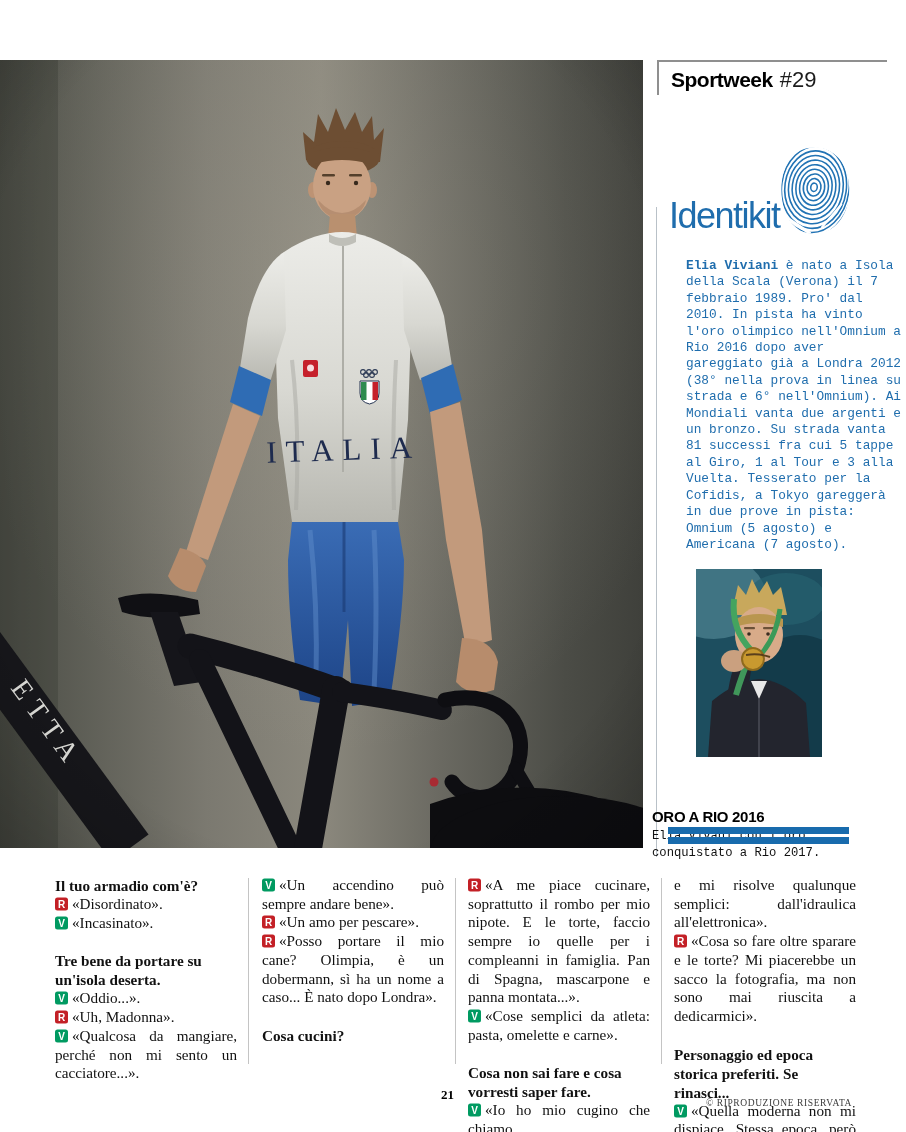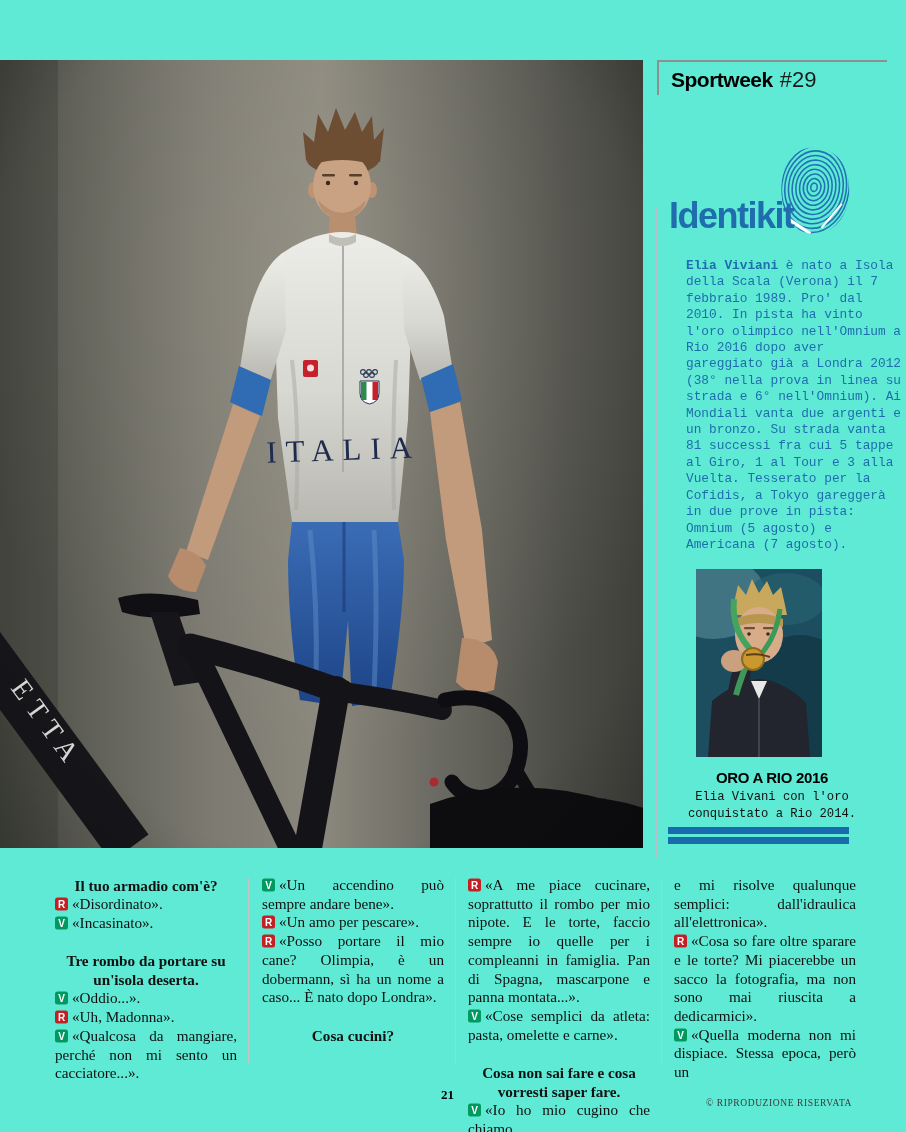--- a/index.html
+++ b/index.html
@@ -1,54 +1,54 @@
 <!DOCTYPE html>
 <html lang="it" style="--blue: #1f6dad; --bar: #186bad; --red: #c32026; --green: #009a61;"><head>
 <meta charset="utf-8">
 <style>
   html,body{margin:0;padding:0;background:#e9e9e9;}
-  .page{position:relative;width:906px;height:1132px;background:#5eead4;overflow:hidden;
+  .page{position:relative;width:906px;height:1132px;background:#ffffff;overflow:hidden;
         font-family:"Liberation Serif",serif;margin:0 auto;}
 
   
   .main-photo{position:absolute;left:0;top:60px;width:643px;height:788px;display:block;}
 
   
   .hdr-rule{position:absolute;left:657px;top:60px;width:230px;height:2px;background:#8f8f8f;}
   .hdr-tick{position:absolute;left:657px;top:60px;width:2px;height:35px;background:#8f8f8f;}
   .masthead{position:absolute;left:671px;top:67px;font-family:"Liberation Sans",sans-serif;white-space:nowrap;}
   .masthead .sw{font-weight:bold;font-size:21px;letter-spacing:-0.5px;color:#000;}
   .masthead .issue{font-size:22px;color:#1c1c1c;margin-left:7px;font-weight:normal;}
 
   
   .fingerprint{position:absolute;left:777px;top:145px;width:74px;height:92px;}
   .identikit-title{position:absolute;left:669px;top:195px;font-family:"Liberation Sans",sans-serif;
-        font-weight:bold;font-size:36px;color:var(--blue);letter-spacing:-1.5px;}
+        font-weight:normal;font-size:36px;color:var(--blue);letter-spacing:-1.5px;}
   .side-rule{position:absolute;left:656px;top:207px;width:1px;height:650px;background:#b9c1c8;}
   .identikit-text{position:absolute;left:670px;top:242px;width:222px;margin:16px;
         font-family:"Liberation Mono",monospace;font-size:12.8px;line-height:16.4px;color:var(--blue);}
   .identikit-text b{font-weight:bold;}
 
   
   .medal-photo{position:absolute;left:696px;top:569px;width:126px;height:188px;display:block;}
-  .medal-caption{position:absolute;left:652px;top:769px;width:240px;text-align:center;}
+  .medal-caption{position:absolute;left:652px;top:808px;width:240px;}
   .cap-title{font-family:"Liberation Sans",sans-serif;font-weight:bold;font-size:15px;color:#000;letter-spacing:-0.3px;}
   .cap-text{font-family:"Liberation Mono",monospace;font-size:12.2px;line-height:16.5px;color:#111;margin-top:3px;}
   .bar{position:absolute;left:668px;width:181px;height:7px;background:var(--bar);}
   .bar1{top:827px;}.bar2{top:837px;}
 
   
   .col-rule{position:absolute;top:878px;width:1px;height:186px;background:#c4c4c4;}
   .col-rule.r1{left:248px;}.col-rule.r2{left:455px;}.col-rule.r3{left:661px;}
   .col{position:absolute;top:876px;width:182px;font-size:15.2px;line-height:18.7px;color:#111;
        text-align:justify;}
   .col.c1{left:55px;}.col.c2{left:262px;}.col.c3{left:468px;}.col.c4{left:674px;}
   .col p{margin:0;}
   .col .a{hyphens:auto;-webkit-hyphens:auto;}
-  .col .q{font-weight:bold;text-align:center;line-height:19px;hyphens:auto;-webkit-hyphens:auto;}
+  .col .q{font-weight:bold;text-align:left;line-height:19px;hyphens:auto;-webkit-hyphens:auto;}
   .col .q.gap{margin-top:19px;}
   .badge{display:inline-block;width:13px;height:13px;border-radius:2.5px;color:#fff;
         font-family:"Liberation Sans",sans-serif;font-weight:bold;font-size:10px;line-height:13px;
         text-align:center;margin-right:4px;transform:translateY(-1.5px);}
   .badge-R{background:var(--red);}
   .badge-V{background:var(--green);}
 
   
   .page-num{position:absolute;left:441px;top:1087px;font-weight:bold;font-size:13px;color:#000;}
   .copyright{position:absolute;right:54px;top:1098px;font-size:9.5px;letter-spacing:0.6px;color:#3a3a3a;}
@@ -225,53 +225,54 @@
     <path d="M66,84 C76,72 82,56 84,40" stroke="#3b9a58" stroke-width="5" fill="none"></path>
     <path d="M56,82 C50,96 44,112 40,126" stroke="#44a45f" stroke-width="6" fill="none" opacity="0.9"></path>
 
     <ellipse cx="38" cy="92" rx="13" ry="11" fill="#caa07f"></ellipse>
     <circle cx="57" cy="90" r="11" fill="#c9992f" stroke="#8f6a1d" stroke-width="2"></circle>
     <path d="M50,86 Q63,84 74,88" stroke="#5a3f1c" stroke-width="2" fill="none"></path>
   </svg>
 
   <div class="medal-caption">
     <div class="cap-title">ORO A RIO 2016</div>
-    <div class="cap-text">Elia Vivani con l'oro conquistato a Rio 2014.</div>
+    <div class="cap-text">Elia Vivani con l'oro conquistato a Rio 2017.</div>
   </div>
   <div class="bar bar1"></div>
   <div class="bar bar2"></div>
 
   <div class="col-rule r1"></div>
   <div class="col-rule r2"></div>
   <div class="col-rule r3"></div>
   <div>
       <div class="col c1">
         <p class="q">Il tuo armadio com'è?</p>
         <p class="a"><span class="badge badge-R">R</span>«Disordinato».</p>
         <p class="a"><span class="badge badge-V">V</span>«Incasinato».</p>
-        <p class="q gap">Tre rombo da portare su un'isola deserta.</p>
+        <p class="q gap">Tre bene da portare su un'isola deserta.</p>
         <p class="a"><span class="badge badge-V">V</span>«Oddio...».</p>
         <p class="a"><span class="badge badge-R">R</span>«Uh, Madonna».</p>
         <p class="a"><span class="badge badge-V">V</span>«Qualcosa da mangiare, perché non mi sento un cacciatore...».</p>
       </div>
       <div class="col c2">
         <p class="a"><span class="badge badge-V">V</span>«Un accendino può sempre andare bene».</p>
         <p class="a"><span class="badge badge-R">R</span>«Un amo per pescare».</p>
         <p class="a"><span class="badge badge-R">R</span>«Posso portare il mio cane? Olimpia, è un dobermann, sì ha un nome a caso... È nato dopo Londra».</p>
         <p class="q gap">Cosa cucini?</p>
       </div>
       <div class="col c3">
         <p class="a"><span class="badge badge-R">R</span>«A me piace cucinare, soprattutto il rombo per mio nipote. E le torte, faccio sempre io quelle per i compleanni in famiglia. Pan di Spagna, mascarpone e panna montata...».</p>
         <p class="a"><span class="badge badge-V">V</span>«Cose semplici da atleta: pasta, omelette e carne».</p>
         <p class="q gap">Cosa non sai fare e cosa vorresti saper fare.</p>
         <p class="a"><span class="badge badge-V">V</span>«Io ho mio cugino che chiamo</p>
       </div>
       <div class="col c4">
         <p class="a">e mi risolve qualunque semplici: dall'idraulica all'elettronica».</p>
         <p class="a"><span class="badge badge-R">R</span>«Cosa so fare oltre sparare e le torte? Mi piacerebbe un sacco la fotografia, ma non sono mai riuscita a dedicarmici».</p>
+        <p class="q gap">Personaggio ed epoca storica preferiti. Se rinasci...</p>
         <p class="a"><span class="badge badge-V">V</span>«Quella moderna non mi dispiace. Stessa epoca, però un</p>
       </div>
     </div>
 
   <div class="page-num">21</div>
   <div class="copyright">© RIPRODUZIONE RISERVATA</div>
 
 </div>
 
 </body></html>

